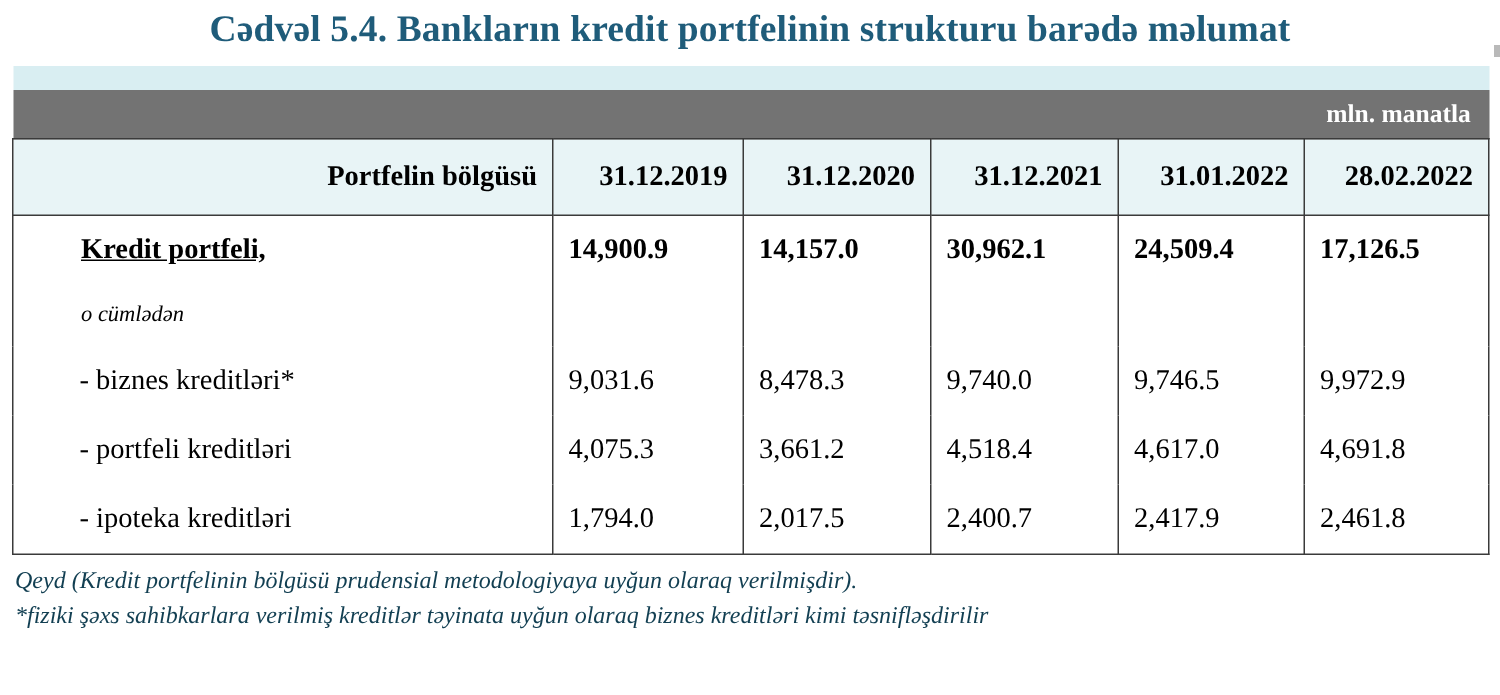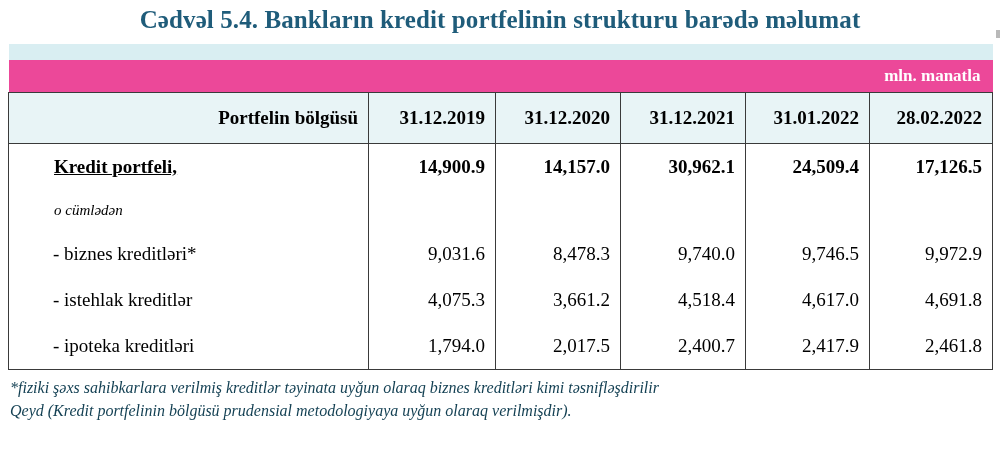--- a/index.html
+++ b/index.html
@@ -32,21 +32,21 @@
   .table-wrap {
     margin: 0 8px 0 8px;
   }
   table.main {
     border-collapse: collapse;
     width: 984px;
     table-layout: fixed;
     background: #ffffff;
   }
   .unit-row td {
-    background: #ec4899;
+    background: #737373;
     color: #ffffff;
     font-weight: bold;
     font-size: 17px;
     text-align: right;
     padding: 6px 12px 6px 0;
     border: none;
     font-family: "Liberation Serif", serif;
   }
   .topstrip td {
     background: #d9eef2;
@@ -75,21 +75,21 @@
     border-right: 1px solid #3a3a3a;
     border-top: none;
     border-bottom: none;
     font-size: 19px;
     padding: 12px 10px;
     font-family: "Liberation Serif", serif;
     color: #000000;
     background: #ffffff;
   }
   td.cell.num {
-    text-align: right;
+    text-align: left;
   }
   tr.total td.cell {
     font-weight: bold;
   }
   tr.total td.cell.label {
     padding-left: 45px;
     text-decoration: underline;
   }
   td.cell.subhead {
     font-style: italic;
@@ -181,38 +181,38 @@
         <tr>
           <td class="cell item">- biznes kreditləri*</td>
           <td class="cell num">9,031.6</td>
           <td class="cell num">8,478.3</td>
           <td class="cell num">9,740.0</td>
           <td class="cell num">9,746.5</td>
           <td class="cell num">9,972.9</td>
         </tr>
 
         <tr>
-          <td class="cell item">- istehlak kreditlər</td>
+          <td class="cell item">- portfeli kreditləri</td>
           <td class="cell num">4,075.3</td>
           <td class="cell num">3,661.2</td>
           <td class="cell num">4,518.4</td>
           <td class="cell num">4,617.0</td>
           <td class="cell num">4,691.8</td>
         </tr>
 
         <tr class="last">
           <td class="cell item">- ipoteka kreditləri</td>
           <td class="cell num">1,794.0</td>
           <td class="cell num">2,017.5</td>
           <td class="cell num">2,400.7</td>
           <td class="cell num">2,417.9</td>
           <td class="cell num">2,461.8</td>
         </tr>
       </tbody>
     </table>
   </div>
 
   <div class="notes">
+    <div>Qeyd (Kredit portfelinin bölgüsü prudensial metodologiyaya uyğun olaraq verilmişdir).</div>
     <div>*fiziki şəxs sahibkarlara verilmiş kreditlər təyinata uyğun olaraq biznes kreditləri kimi təsnifləşdirilir</div>
-    <div>Qeyd (Kredit portfelinin bölgüsü prudensial metodologiyaya uyğun olaraq verilmişdir).</div>
   </div>
 
 </div>
 
 </body></html>

